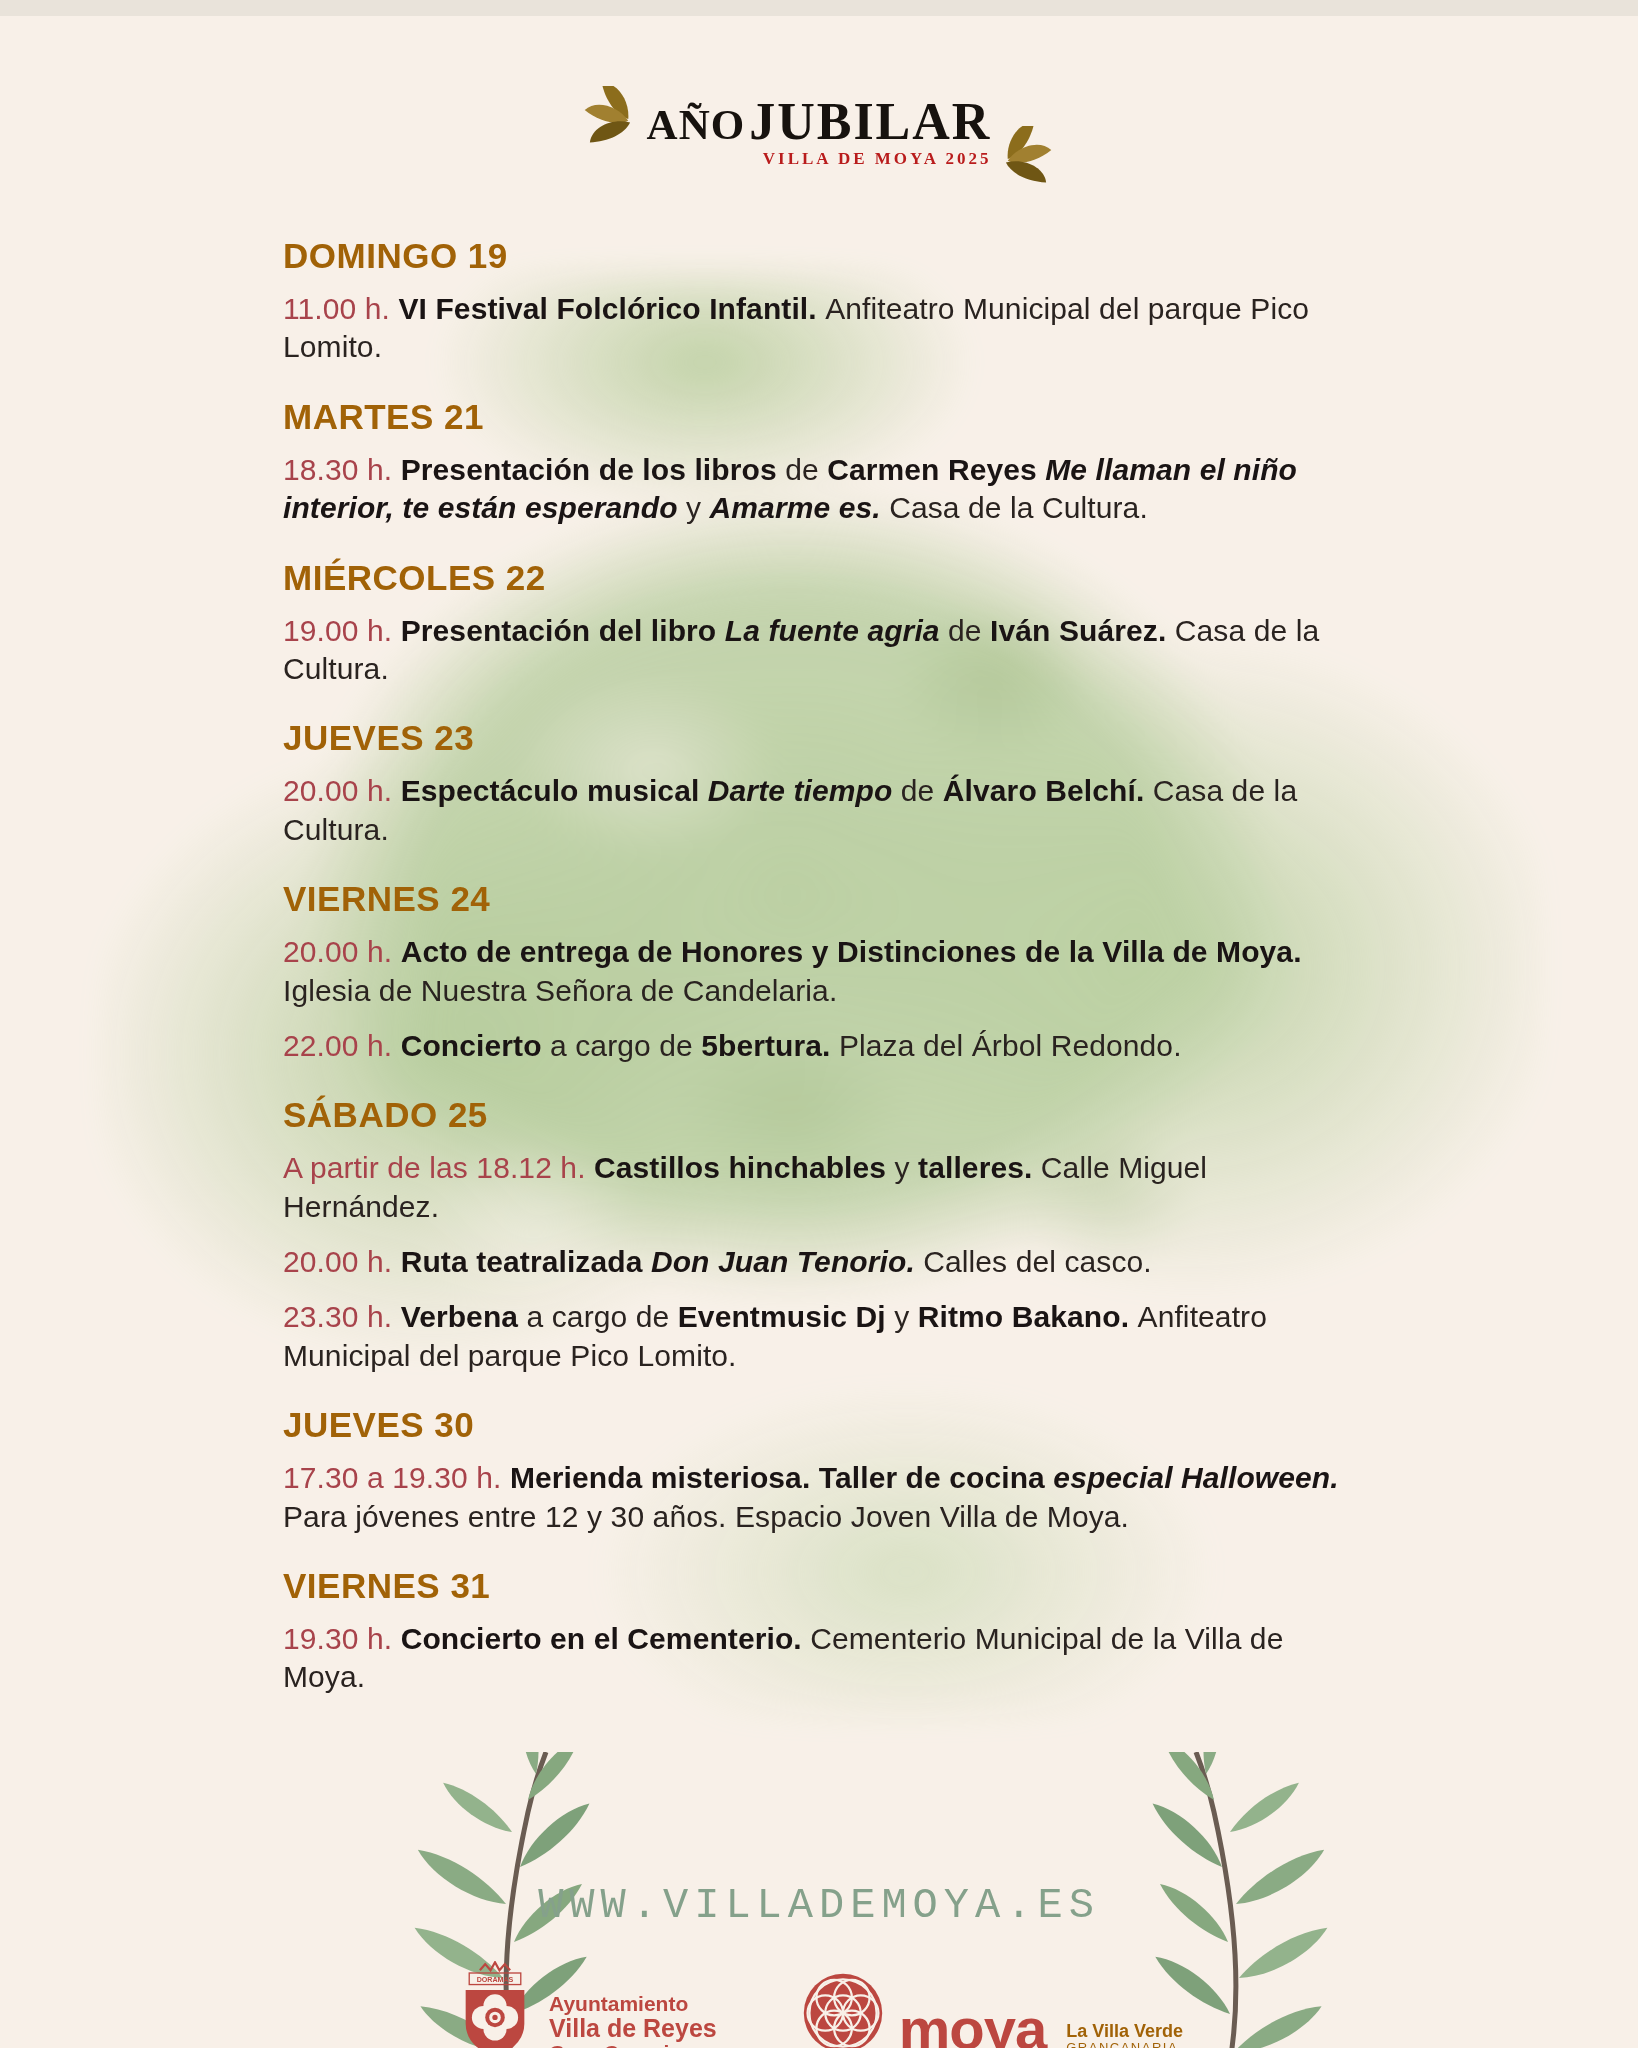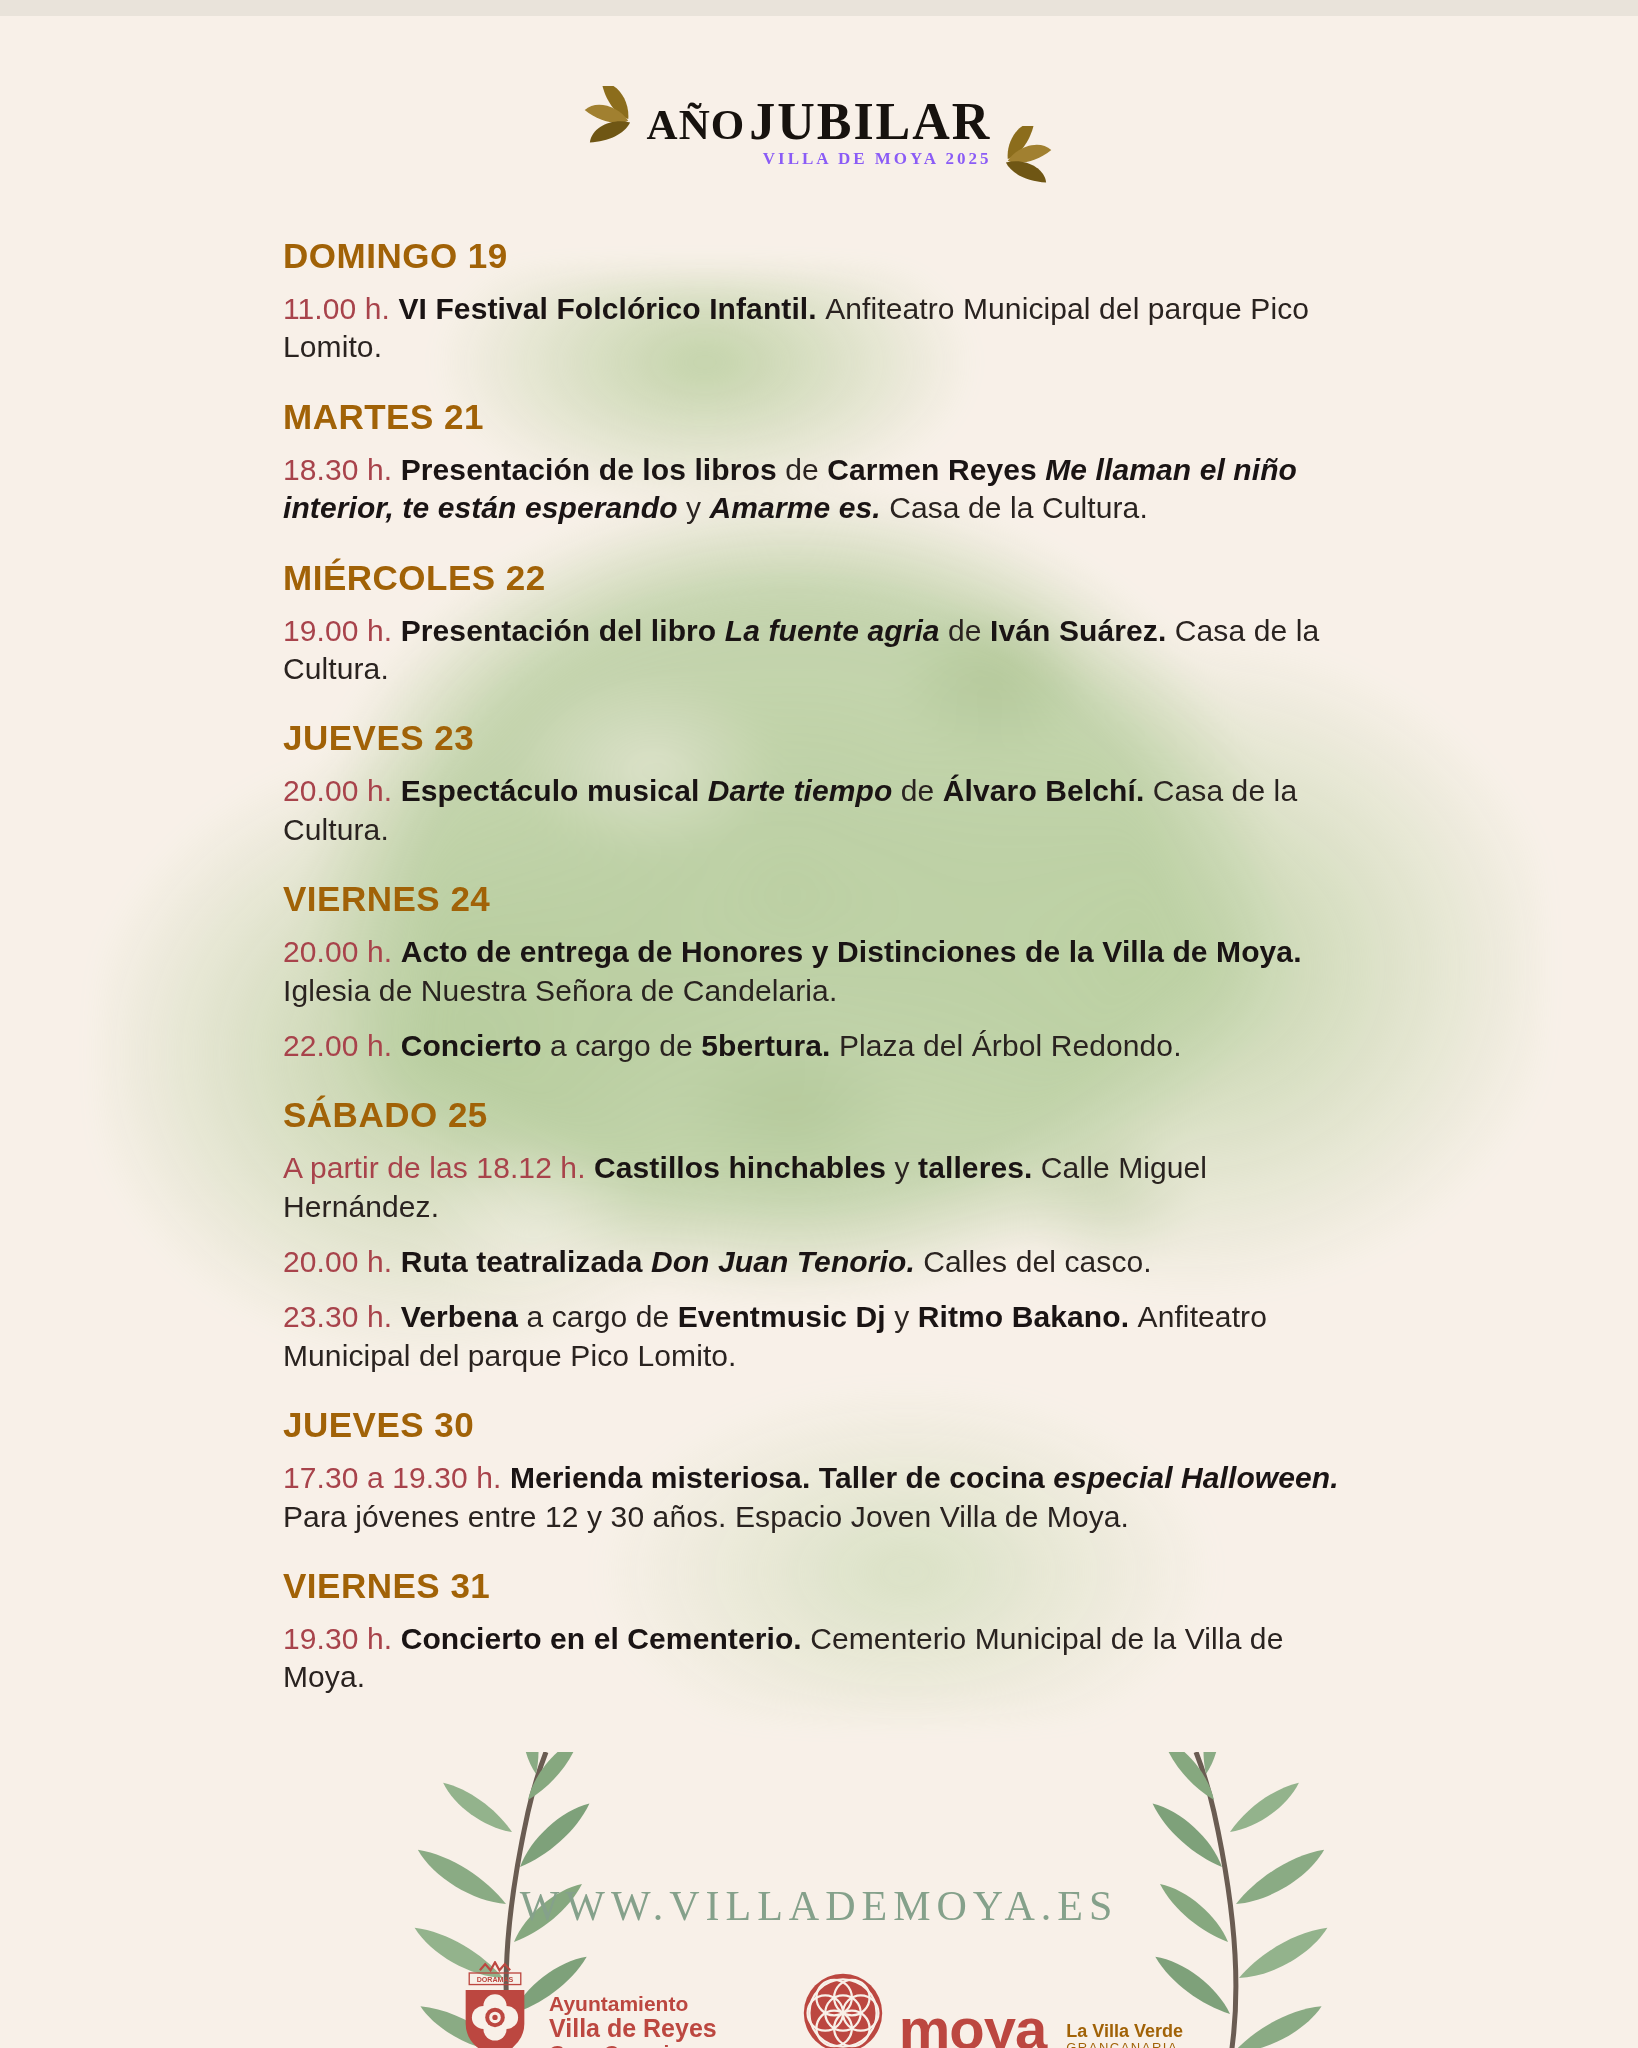--- a/index.html
+++ b/index.html
@@ -25,36 +25,36 @@
       radial-gradient(ellipse 36% 32% at 76% 48%, rgba(181,205,155,.85), rgba(181,205,155,0) 72%),
       radial-gradient(ellipse 46% 38% at 48% 43%, rgba(181,204,156,.95), rgba(181,204,156,.8) 55%, rgba(181,204,156,0) 74%);
   }
   
   .header{position:relative;z-index:2;padding-top:76px;height:210px;text-align:center}
   .title-wrap{display:inline-block;position:relative}
   .title-line{font-family:"Liberation Serif",serif;color:#17120e;white-space:nowrap}
   .title-ano{font-size:43px;font-weight:bold;letter-spacing:1px}
   .title-jubilar{font-size:52px;font-weight:bold;letter-spacing:2px}
   .subtitle{font-family:"Liberation Serif",serif;font-weight:bold;font-size:17px;
-    letter-spacing:3px;color:#8b5cf6;text-align:right;margin-top:-2px}
+    letter-spacing:3px;color:#b91c1c;text-align:right;margin-top:-2px}
   .sprig{position:absolute;width:76px;height:64px}
   .sprig-left{left:-86px;top:-6px;transform:scaleX(-1)}
   .sprig-right{right:-84px;top:34px}
   
   .sections{position:relative;z-index:2;padding:10px 288px 0 283px;width:100%}
   .section{margin-bottom:30px}
   .day{font-size:35px;font-weight:bold;letter-spacing:.5px;color:#a16207;margin-bottom:14px}
   .event{font-size:30px;line-height:1.28;margin-bottom:17px;letter-spacing:.1px;max-width:1122px}
   .seg-time{color:#a8434b}
   .seg-bold{font-weight:bold;color:#1a1414}
   .seg-boldital{font-weight:bold;font-style:italic;color:#1a1414}
   .seg-reg{color:#2a2320}
   
   .website{position:absolute;z-index:2;top:1866px;left:0;width:100%;text-align:center;
-    font-family:Liberation Serif, serif;font-size:42px;letter-spacing:6px;color:#85a18b}
+    font-family:Liberation Mono, monospace;font-size:42px;letter-spacing:6px;color:#85a18b}
   .logos{position:absolute;z-index:3;top:1945px;left:0;width:100%;
     display:flex;justify-content:center;align-items:center;gap:84px}
   .logo{display:flex;align-items:flex-end;gap:14px}
   .crest-text{color:#bc4740;font-weight:bold;line-height:1.08}
   .crest-text .l1,.crest-text .l3{font-size:21px}
   .crest-text .l2{font-size:25px}
   .moya-word{font-size:58px;font-weight:bold;color:#bc4740;letter-spacing:-1px;line-height:.9}
   .moya-tag{color:#a16207;line-height:1.05;margin-left:6px;padding-top:10px}
   .moya-tag .t1{font-size:18px;font-weight:bold}
   .moya-tag .t2{font-size:13px;letter-spacing:1.5px}

